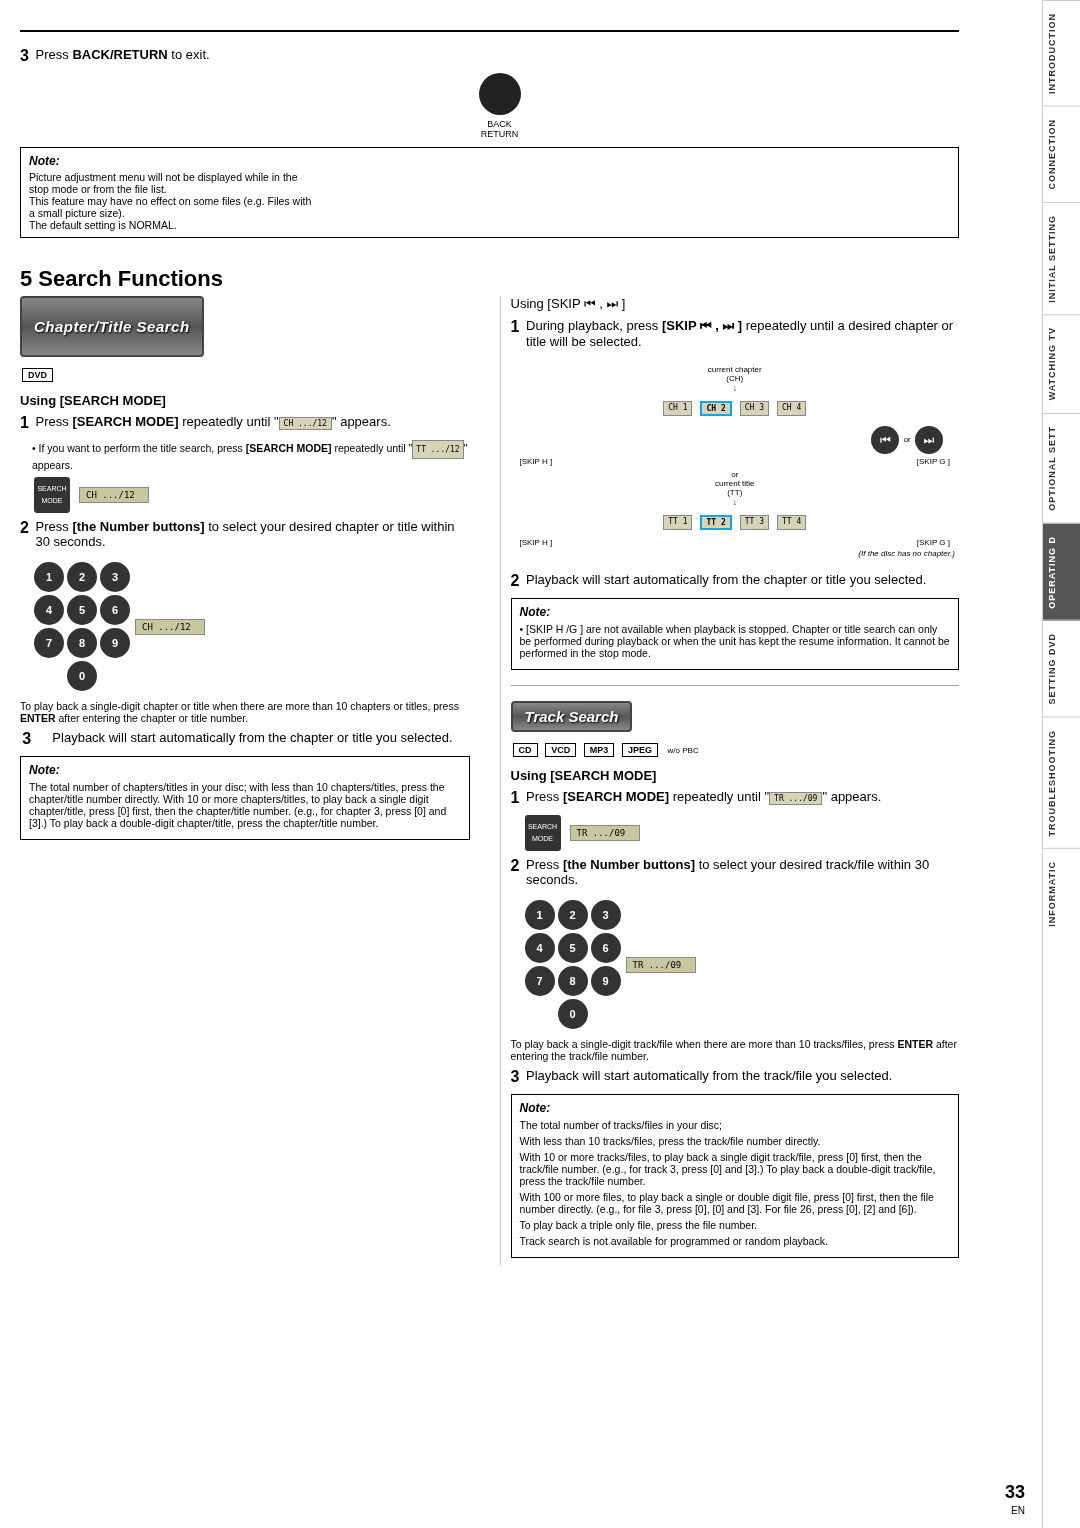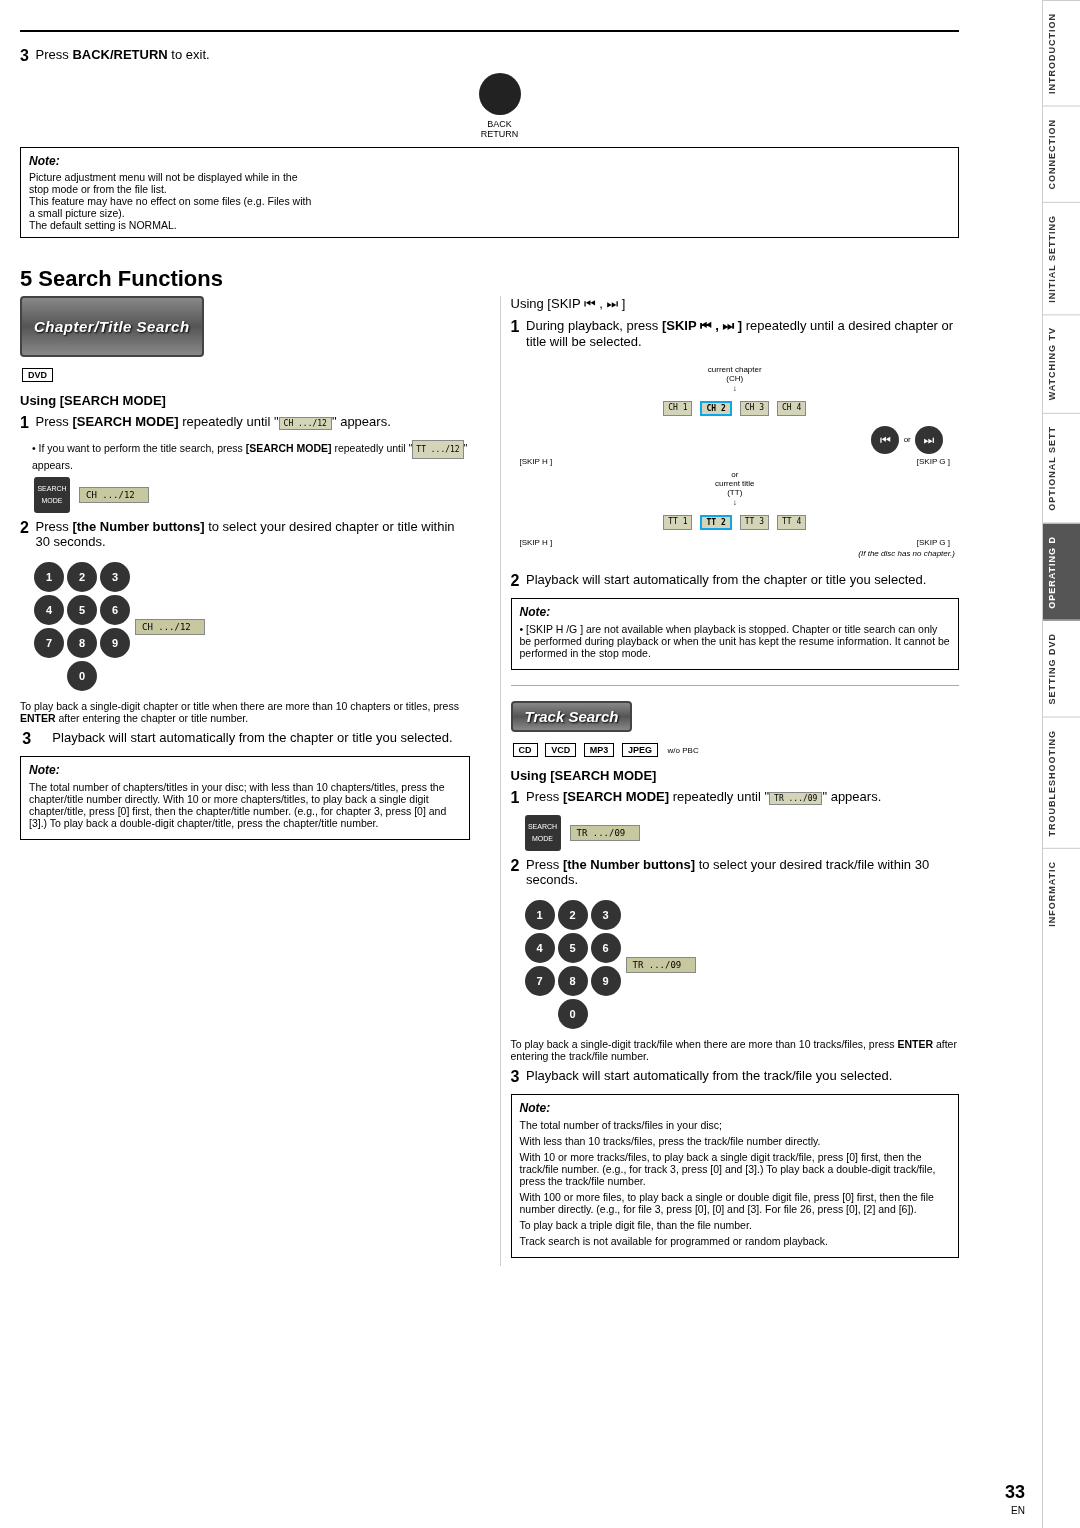--- a/index.html
+++ b/index.html
@@ -537,21 +537,21 @@
           <span class="step-num">3</span>
           <span class="step-content">Playback will start automatically from the track/file you selected.</span>
         </div>
 
         <div class="note-box">
           <div class="note-title">Note:</div>
           <div class="small-text">The total number of tracks/files in your disc;</div>
           <div class="small-text">With less than 10 tracks/files, press the track/file number directly.</div>
           <div class="small-text">With 10 or more tracks/files, to play back a single digit track/file, press [0] first, then the track/file number. (e.g., for track 3, press [0] and [3].) To play back a double-digit track/file, press the track/file number.</div>
           <div class="small-text">With 100 or more files, to play back a single or double digit file, press [0] first, then the file number directly. (e.g., for file 3, press [0], [0] and [3]. For file 26, press [0], [2] and [6]).</div>
-          <div class="small-text">To play back a triple digit file, than the file number.</div>
+          <div class="small-text">To play back a triple only file, press the file number.</div>
           <div class="small-text">Track search is not available for programmed or random playback.</div>
         </div>
 
       </div>
     </div>
 
     <div class="page-number">33</div>
     <div class="page-en">EN</div>
 
   </div>

